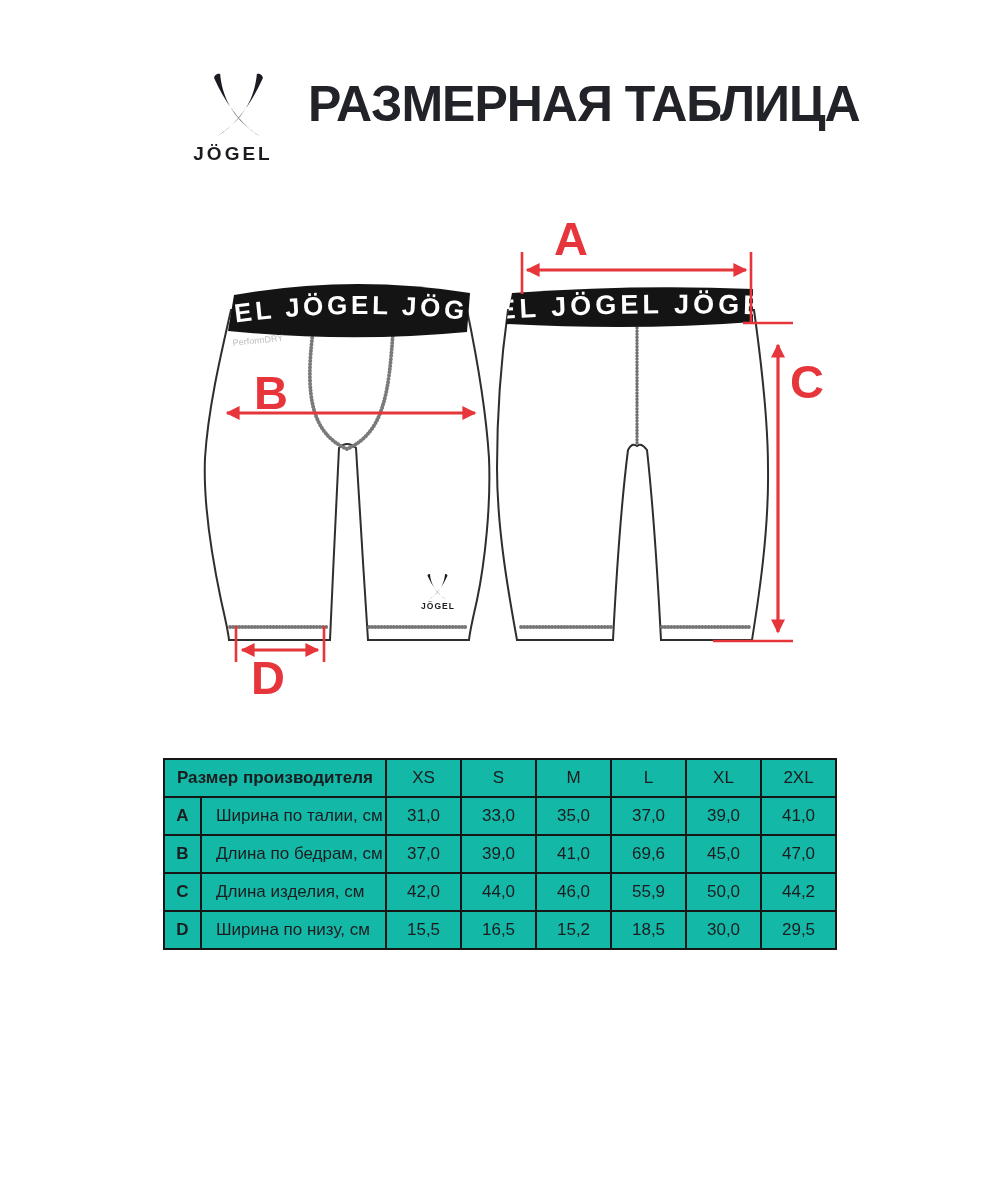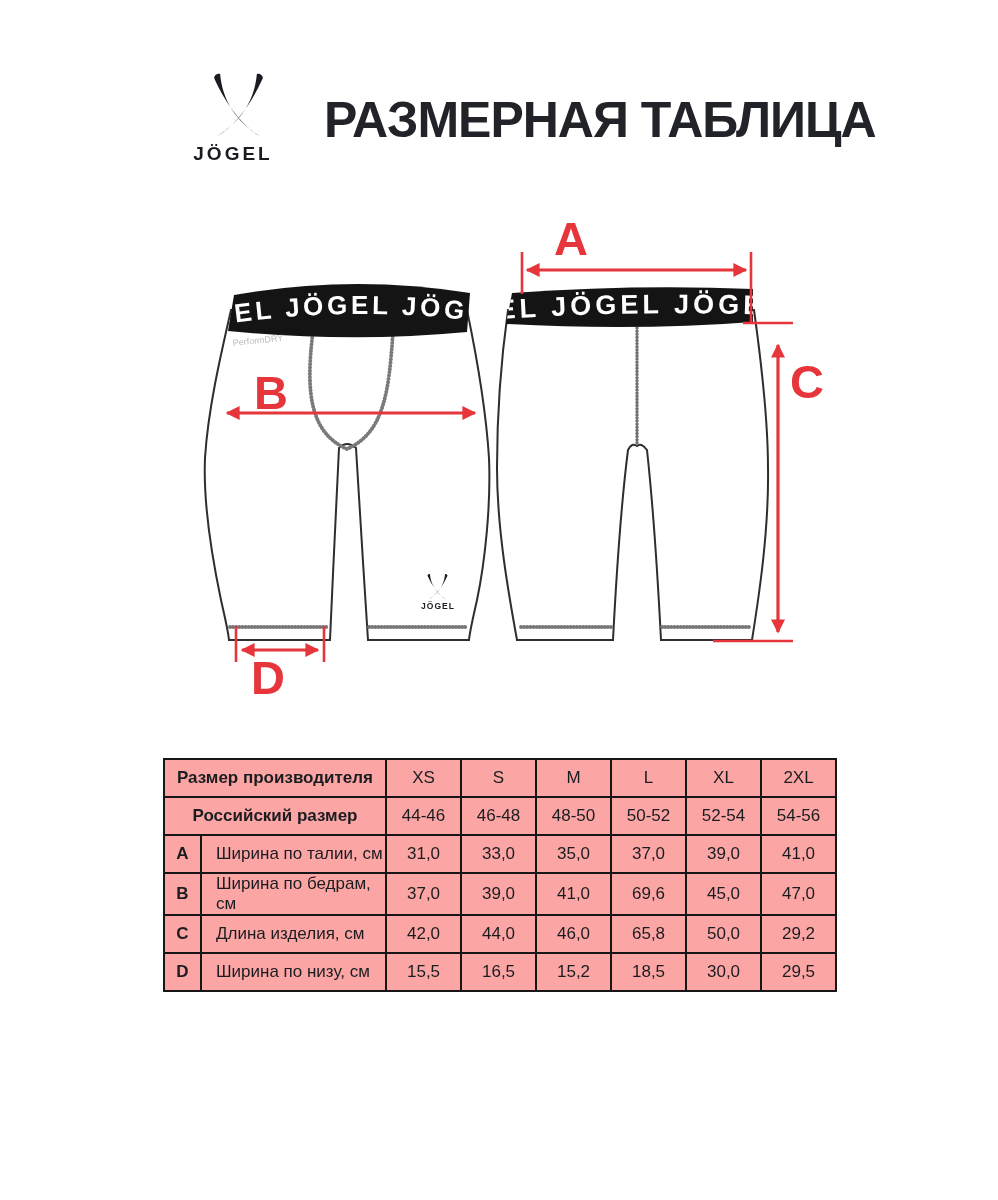--- a/index.html
+++ b/index.html
@@ -1,30 +1,30 @@
 <!DOCTYPE html>
 <html><head>
 <meta charset="utf-8">
 <style>
   html,body{margin:0;padding:0;background:#ffffff;}
   .canvas{position:relative;width:998px;height:1200px;background:#fff;overflow:hidden;
           font-family:"Liberation Sans",sans-serif;color:#1d1f24;}
   
   .logo-svg{position:absolute;left:192px;top:70px;width:112px;height:102px;}
-  .page-title{position:absolute;left:308px;top:76px;margin:16px;width:500px;
+  .page-title{position:absolute;left:308px;top:76px;margin:0;width:500px;
               font-size:50px;line-height:56px;font-weight:bold;letter-spacing:-1px;
               color:#212329;white-space:nowrap;}
   
   .diagram-svg{position:absolute;left:0;top:200px;width:998px;height:530px;}
   
   table.size-table{position:absolute;left:163px;top:758px;width:672px;
                    border-collapse:collapse;table-layout:fixed;
                    font-size:17px;color:#1a1c20;}
   table.size-table td{border:2px solid #161616;height:36px;text-align:center;
-                      vertical-align:middle;padding:0;background:#fca5a5;}
+                      vertical-align:middle;padding:0;background:#14b8a6;}
   table.size-table td.lbl{text-align:left;padding-left:14px;}
   table.size-table td.b{font-weight:bold;}
 </style>
 </head>
 <body>
 
 <div class="canvas">
 
   <svg class="logo-svg" viewBox="0 0 112 102">
     <defs>
@@ -147,57 +147,48 @@
       <tr>
         <td colspan="2" class="b">Размер производителя</td>
         <td>XS</td>
         <td>S</td>
         <td>M</td>
         <td>L</td>
         <td>XL</td>
         <td>2XL</td>
       </tr>
       <tr>
-        <td colspan="2" class="b">Российский размер</td>
-        <td>44-46</td>
-        <td>46-48</td>
-        <td>48-50</td>
-        <td>50-52</td>
-        <td>52-54</td>
-        <td>54-56</td>
-      </tr>
-      <tr>
         <td class="b">A</td>
         <td class="lbl">Ширина по талии, см</td>
         <td>31,0</td>
         <td>33,0</td>
         <td>35,0</td>
         <td>37,0</td>
         <td>39,0</td>
         <td>41,0</td>
       </tr>
       <tr>
         <td class="b">B</td>
-        <td class="lbl">Ширина по бедрам, см</td>
+        <td class="lbl">Длина по бедрам, см</td>
         <td>37,0</td>
         <td>39,0</td>
         <td>41,0</td>
         <td>69,6</td>
         <td>45,0</td>
         <td>47,0</td>
       </tr>
       <tr>
         <td class="b">C</td>
         <td class="lbl">Длина изделия, см</td>
         <td>42,0</td>
         <td>44,0</td>
         <td>46,0</td>
-        <td>65,8</td>
+        <td>55,9</td>
         <td>50,0</td>
-        <td>29,2</td>
+        <td>44,2</td>
       </tr>
       <tr>
         <td class="b">D</td>
         <td class="lbl">Ширина по низу, см</td>
         <td>15,5</td>
         <td>16,5</td>
         <td>15,2</td>
         <td>18,5</td>
         <td>30,0</td>
         <td>29,5</td>

